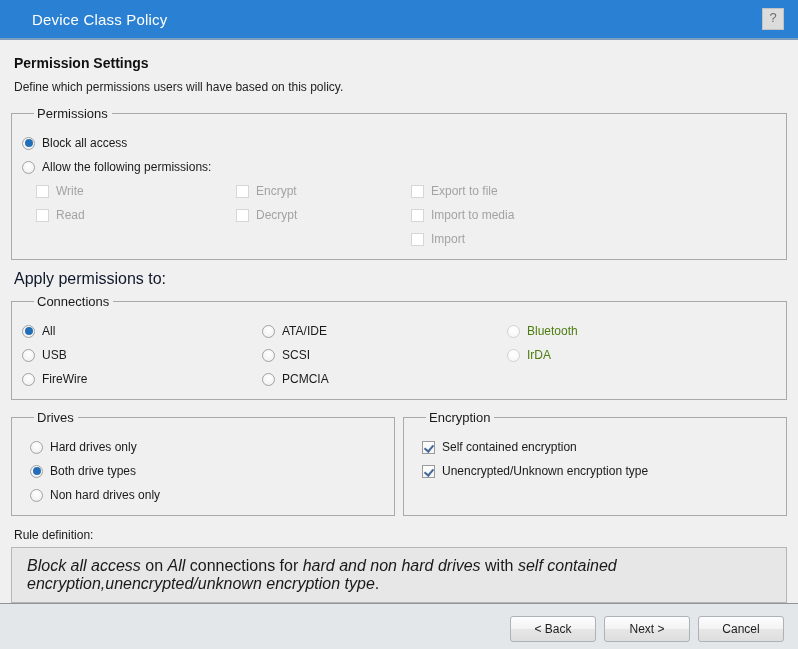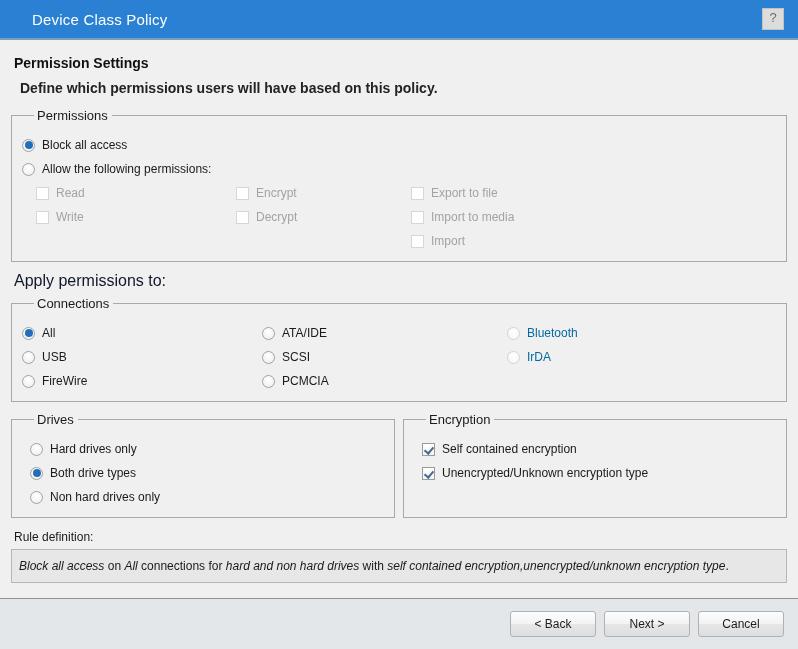--- a/index.html
+++ b/index.html
@@ -62,24 +62,23 @@
     background: #f0f0f0;
     position: relative;
   }
   .page-title {
     font-size: 14px;
     font-weight: bold;
     margin: 3px 0 9px 3px;
     color: #101010;
   }
   .page-subtitle {
-    font-size: 14px;
-    margin: 0 0 12px 9px;
+    font-size: 12px;
+    margin: 0 0 12px 3px;
     color: #232323;
-    font-weight: bold;
   }
 
   
   fieldset.group {
     border: 1px solid #a9a9a9;
     margin: 0;
     padding: 10px 10px 8px 10px;
     background: transparent;
     box-sizing: border-box;
   }
@@ -106,21 +105,21 @@
     user-select: none;
   }
   .opt.disabled { cursor: default; }
   .opt-label {
     font-size: 12px;
     color: #1a1a1a;
     padding-left: 7px;
     white-space: nowrap;
   }
   .opt.disabled .opt-label { color: #a3a3a3; }
-  .opt.dim .opt-label { color: #0369a1; }
+  .opt.dim .opt-label { color: #4d7c0f; }
 
   .radio {
     width: 13px;
     height: 13px;
     border-radius: 50%;
     border: 1px solid #9fa3a7;
     background: radial-gradient(circle at 50% 35%, #ffffff 0%, #f2f2f2 70%, #e4e4e4 100%);
     box-sizing: border-box;
     flex: none;
     position: relative;
@@ -178,22 +177,22 @@
 
   
   .rule-title {
     font-size: 12px;
     margin: 12px 0 5px 3px;
     color: #1a1a1a;
   }
   .rule-box {
     border: 1px solid #b6b6b6;
     background: #e7e7e7;
-    padding: 9px 7px;
-    font-size: 12px;
+    padding: 9px 15px;
+    font-size: 16px;
     box-sizing: border-box;
   }
   .rule-box i {
     font-style: italic;
   }
 
   
   .footer {
     height: 51px;
     background: #e3e7ea;
@@ -242,25 +241,25 @@
       </div>
       <div class="opt">
         <span class="radio"></span>
         <span class="opt-label">Allow the following permissions:</span>
       </div>
 
       <div class="cols sub-indent">
         <div class="col" style="width:200px">
           <div class="opt disabled">
             <span class="check disabled"></span>
+            <span class="opt-label">Write</span>
+          </div>
+          <div class="opt disabled">
+            <span class="check disabled"></span>
             <span class="opt-label">Read</span>
-          </div>
-          <div class="opt disabled">
-            <span class="check disabled"></span>
-            <span class="opt-label">Write</span>
           </div>
         </div>
         <div class="col" style="width:175px">
           <div class="opt disabled">
             <span class="check disabled"></span>
             <span class="opt-label">Encrypt</span>
           </div>
           <div class="opt disabled">
             <span class="check disabled"></span>
             <span class="opt-label">Decrypt</span>

